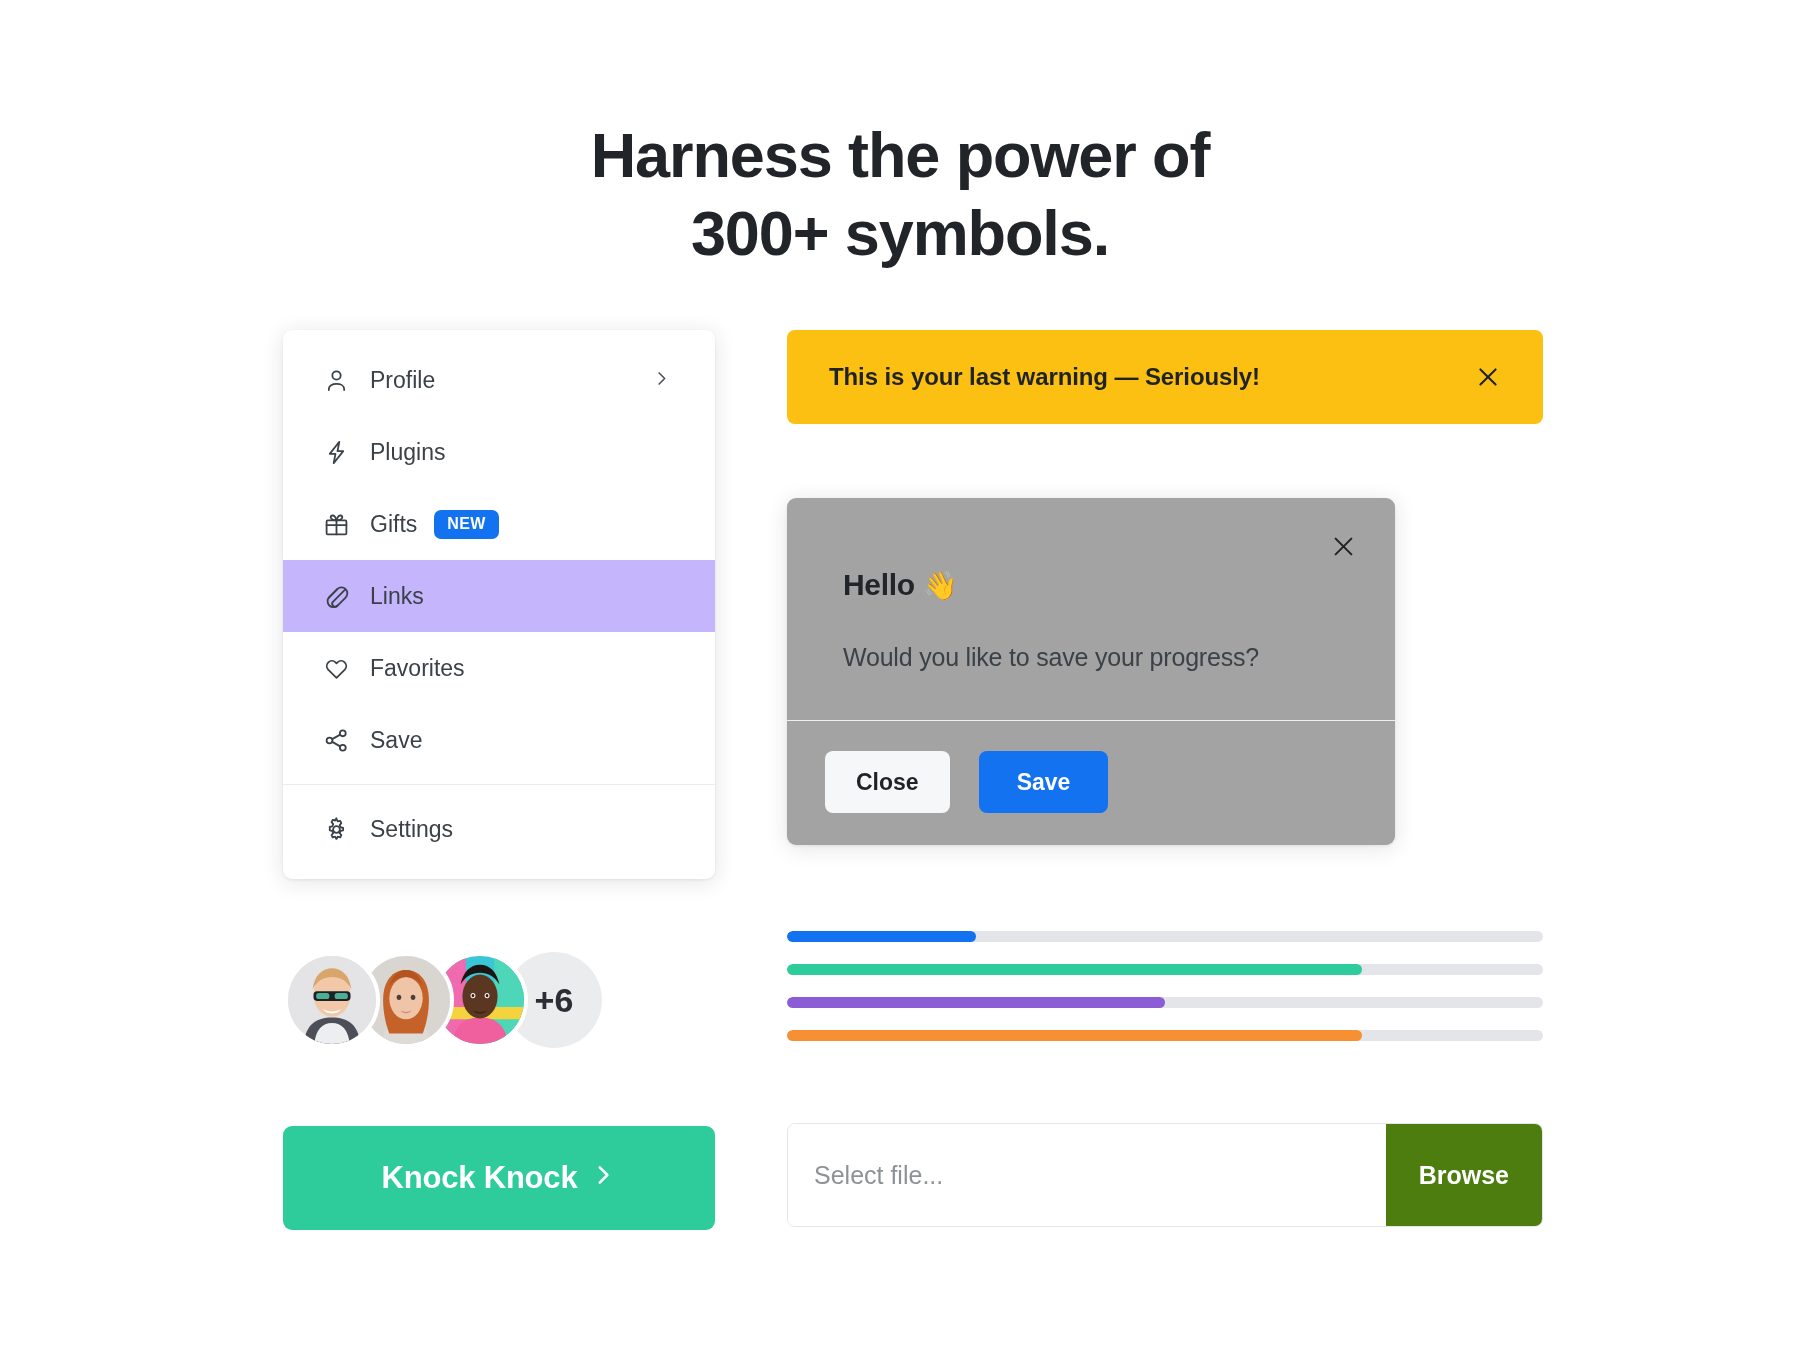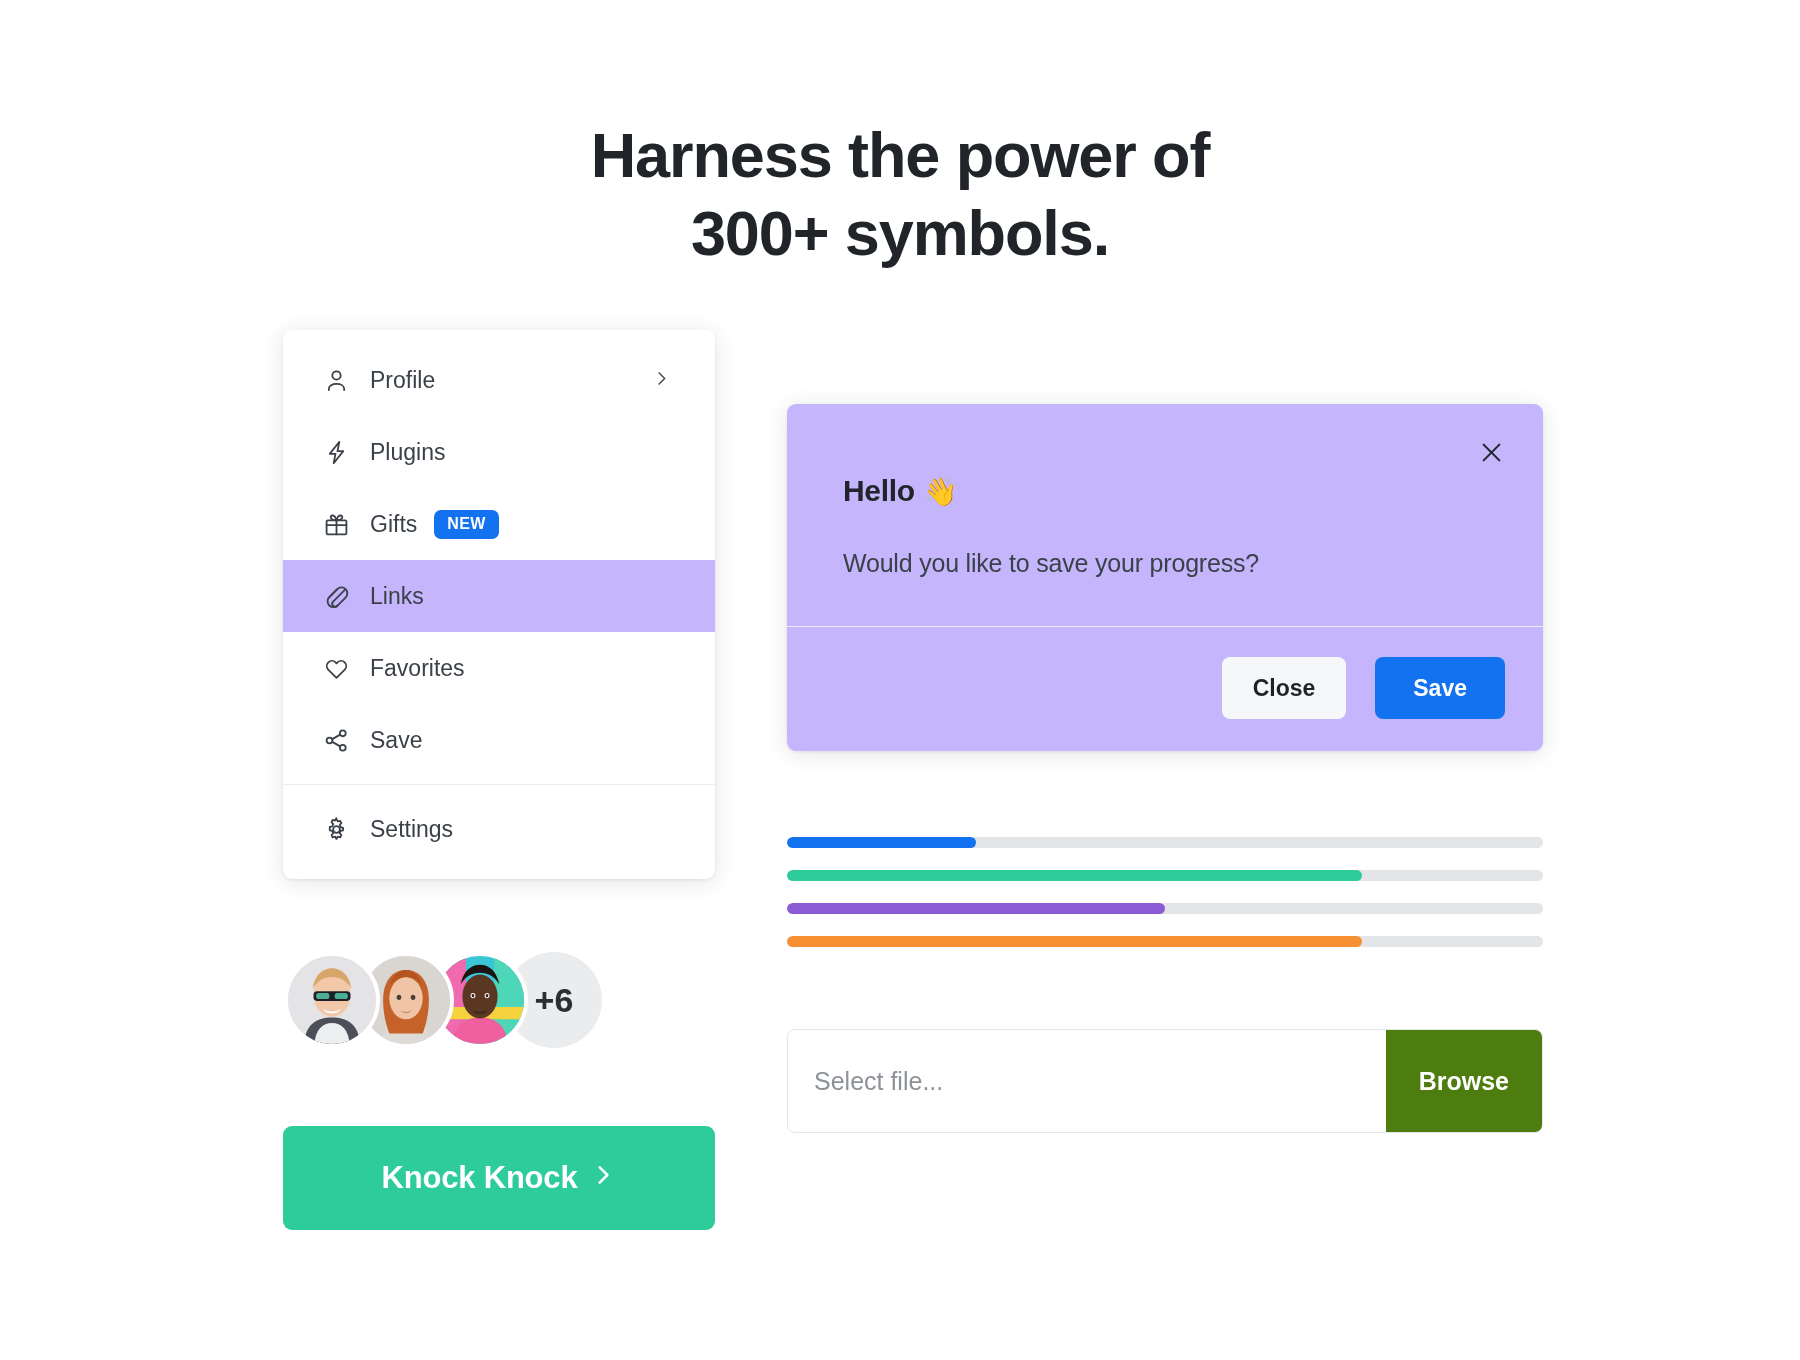--- a/index.html
+++ b/index.html
@@ -174,23 +174,23 @@
     cursor: pointer;
     color: #1f2327;
     display: flex;
     align-items: center;
     justify-content: center;
     padding: 6px;
   }
 
   
   .modal {
-    width: 756px;
+    width: 608px;
     margin-top: 74px;
-    background: #c4b5fd;
+    background: #a3a3a3;
     border-radius: 9px;
     box-shadow: 0 3px 22px rgba(22,31,48,.12), 0 1px 3px rgba(22,31,48,.07);
     overflow: hidden;
     position: relative;
   }
   .modal-close {
     position: absolute;
     top: 27px;
     right: 30px;
     background: none;
@@ -216,21 +216,20 @@
   .modal-msg {
     margin-top: 41px;
     font-size: 25px;
     color: #3b4148;
     letter-spacing: -.2px;
   }
   .modal-footer {
     border-top: 1px solid #eceef0;
     padding: 30px 38px 32px;
     display: flex;
-    justify-content: flex-end;
     gap: 29px;
   }
   .btn {
     border: none;
     border-radius: 8px;
     font-family: "Liberation Sans", sans-serif;
     font-size: 23px;
     font-weight: bold;
     cursor: pointer;
     height: 62px;
@@ -449,20 +448,29 @@
         <svg width="26" height="26" viewBox="0 0 24 24" fill="none" stroke="currentColor" stroke-width="2.3" stroke-linecap="round" stroke-linejoin="round">
           <polyline points="9 5 16 12 9 19"></polyline>
         </svg>
       </span>
     </button>
 
   </div>
 
   <div class="col-right">
 
+    <div class="alert" style="background: rgb(251, 192, 17);">
+      <span class="alert-text">This is your last warning — Seriously!</span>
+      <button class="alert-close">
+        <svg width="26" height="26" viewBox="0 0 24 24" fill="none" stroke="currentColor" stroke-width="1.9" stroke-linecap="round">
+          <line x1="5" y1="5" x2="19" y2="19"></line>
+          <line x1="19" y1="5" x2="5" y2="19"></line>
+        </svg>
+      </button>
+    </div>
 
     <div class="modal">
       <button class="modal-close">
         <svg width="27" height="27" viewBox="0 0 24 24" fill="none" stroke="currentColor" stroke-width="1.8" stroke-linecap="round">
           <line x1="5" y1="5" x2="19" y2="19"></line>
           <line x1="19" y1="5" x2="5" y2="19"></line>
         </svg>
       </button>
 
       <div class="modal-body">

